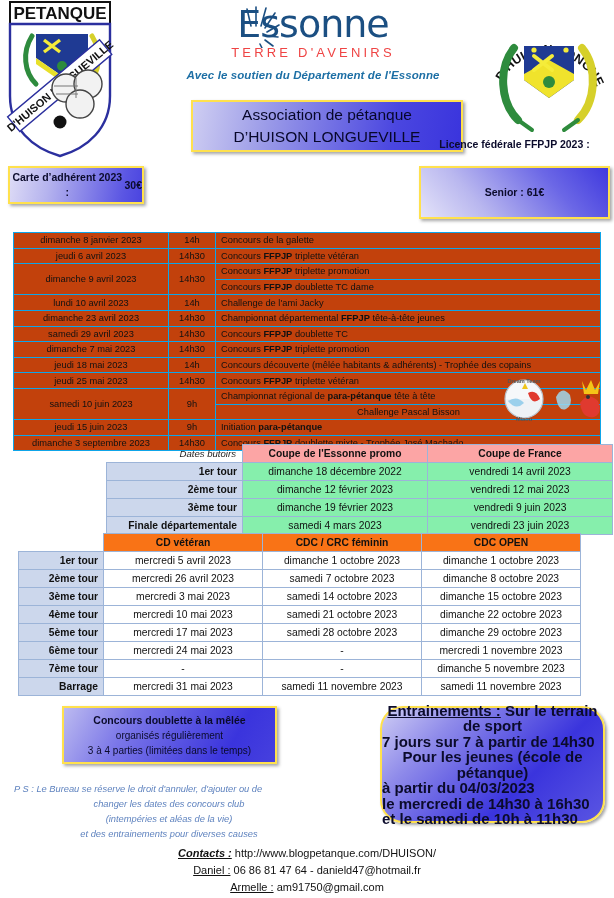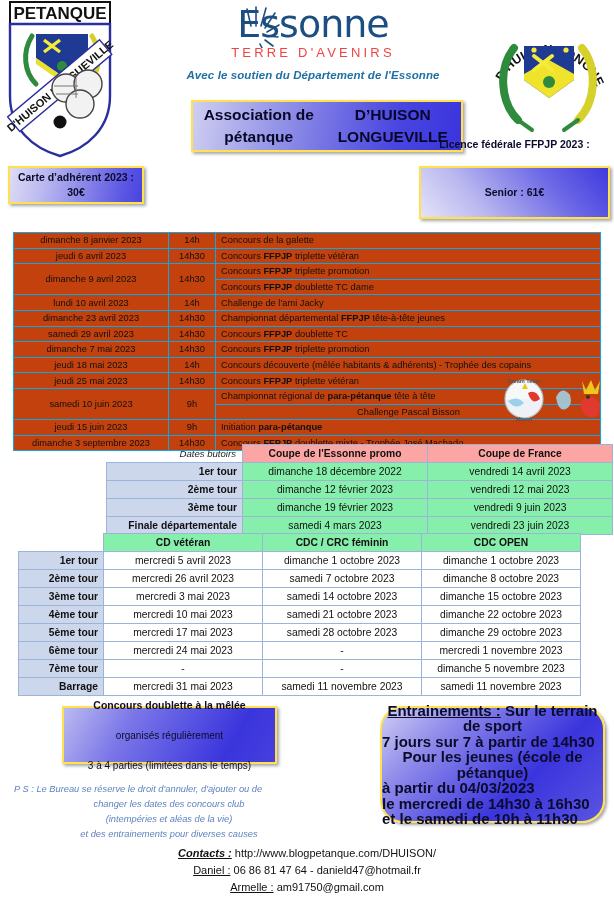--- a/index.html
+++ b/index.html
@@ -43,41 +43,41 @@
     box-sizing:border-box;
     color:#0b0b2b;
     text-align:center;
     font-weight:bold;
   }
   .gbox.shadow{box-shadow:2px 2px 3px rgba(60,60,60,.45);}
 
   #title-box{
     left:191px;top:100px;width:272px;height:52px;
     background:linear-gradient(100deg,#cfcef2 0%,#9b9be8 28%,#4a46e0 75%,#3a34dd 100%);
-    font-weight:700;font-size:15.5px;color:#07072a;
-    display:flex;flex-direction:row;align-items:center;justify-content:center;
+    font-weight:400;font-size:15.5px;color:#07072a;
+    display:flex;flex-direction:column;align-items:center;justify-content:center;
     line-height:22px;
   }
   #carte-box{
     left:8px;top:166px;width:136px;height:38px;
     background:linear-gradient(100deg,#dedcf6 0%,#b5b3ee 30%,#5b56e3 85%,#4a44e0 100%);
-    font-size:10.5px;display:flex;flex-direction:column;
+    font-size:10.5px;display:flex;flex-direction:row;
     align-items:center;justify-content:center;line-height:15px;
   }
   #licence-box{
     left:419px;top:166px;width:191px;height:53px;
     background:linear-gradient(230deg,#3f39de 0%,#6b67e6 30%,#b9b7ef 70%,#e4e3f9 100%);
     font-size:10.5px;display:flex;flex-direction:column;
     align-items:center;justify-content:center;line-height:15.5px;gap:32px;
   }
   #melee-box{
     left:62px;top:706px;width:215px;height:58px;
     background:linear-gradient(120deg,#bcbaf0 0%,#7b77e8 30%,#3a34dd 78%,#4640de 100%);
     font-size:10px;font-weight:400;display:flex;flex-direction:column;
-    align-items:center;justify-content:center;line-height:15px;gap:15px;
+    align-items:center;justify-content:center;line-height:15px;
   }
   #melee-box .b1{font-weight:bold;font-size:10.5px;}
   #entrain-box{
     left:380px;top:706px;width:225px;height:117px;
     background:linear-gradient(135deg,#cfcdf4 0%,#8f8bea 25%,#3a34dd 65%,#5a55e2 100%);
     font-size:15px;display:flex;flex-direction:column;
     align-items:flex-start;justify-content:center;line-height:15.5px;border-radius:23px;
   }
   #entrain-box .u{text-decoration:underline;}
   #entrain-box .gap{height:11px;}
@@ -102,21 +102,21 @@
     border:none;background:transparent;text-align:right;
     font-style:italic;font-weight:normal;font-size:9.6px;padding-right:6px;color:#222;
   }
   .tbl2 th.colhead{background:#fca5a5;font-weight:bold;text-align:center;width:174px;}
   .tbl2 th.rowhead{background:#ccd7ec;font-weight:bold;text-align:right;width:125px;}
   .tbl2 td{background:#86efac;text-align:center;}
 
   .tbl3{position:absolute;left:18px;top:533px;}
   .tbl3 th,.tbl3 td{border:1px solid #9cb4d8;padding:1px 5px;height:15px;font-size:10.3px;}
   .tbl3 th.corner{border:none;background:transparent;}
-  .tbl3 th.colhead{background:#86efac;font-weight:bold;text-align:center;width:148px;}
+  .tbl3 th.colhead{background:#f97316;font-weight:bold;text-align:center;width:148px;}
   .tbl3 th.rowhead{background:#ccd7ec;font-weight:bold;text-align:right;width:74px;}
   .tbl3 td{background:#fff;text-align:center;}
 
   
   .ps{
     position:absolute;left:14px;top:782px;width:310px;
     font-size:9.3px;font-style:italic;color:#5f83bf;
     line-height:15px;text-align:center;
   }
   .ps .l1{text-align:left;}

